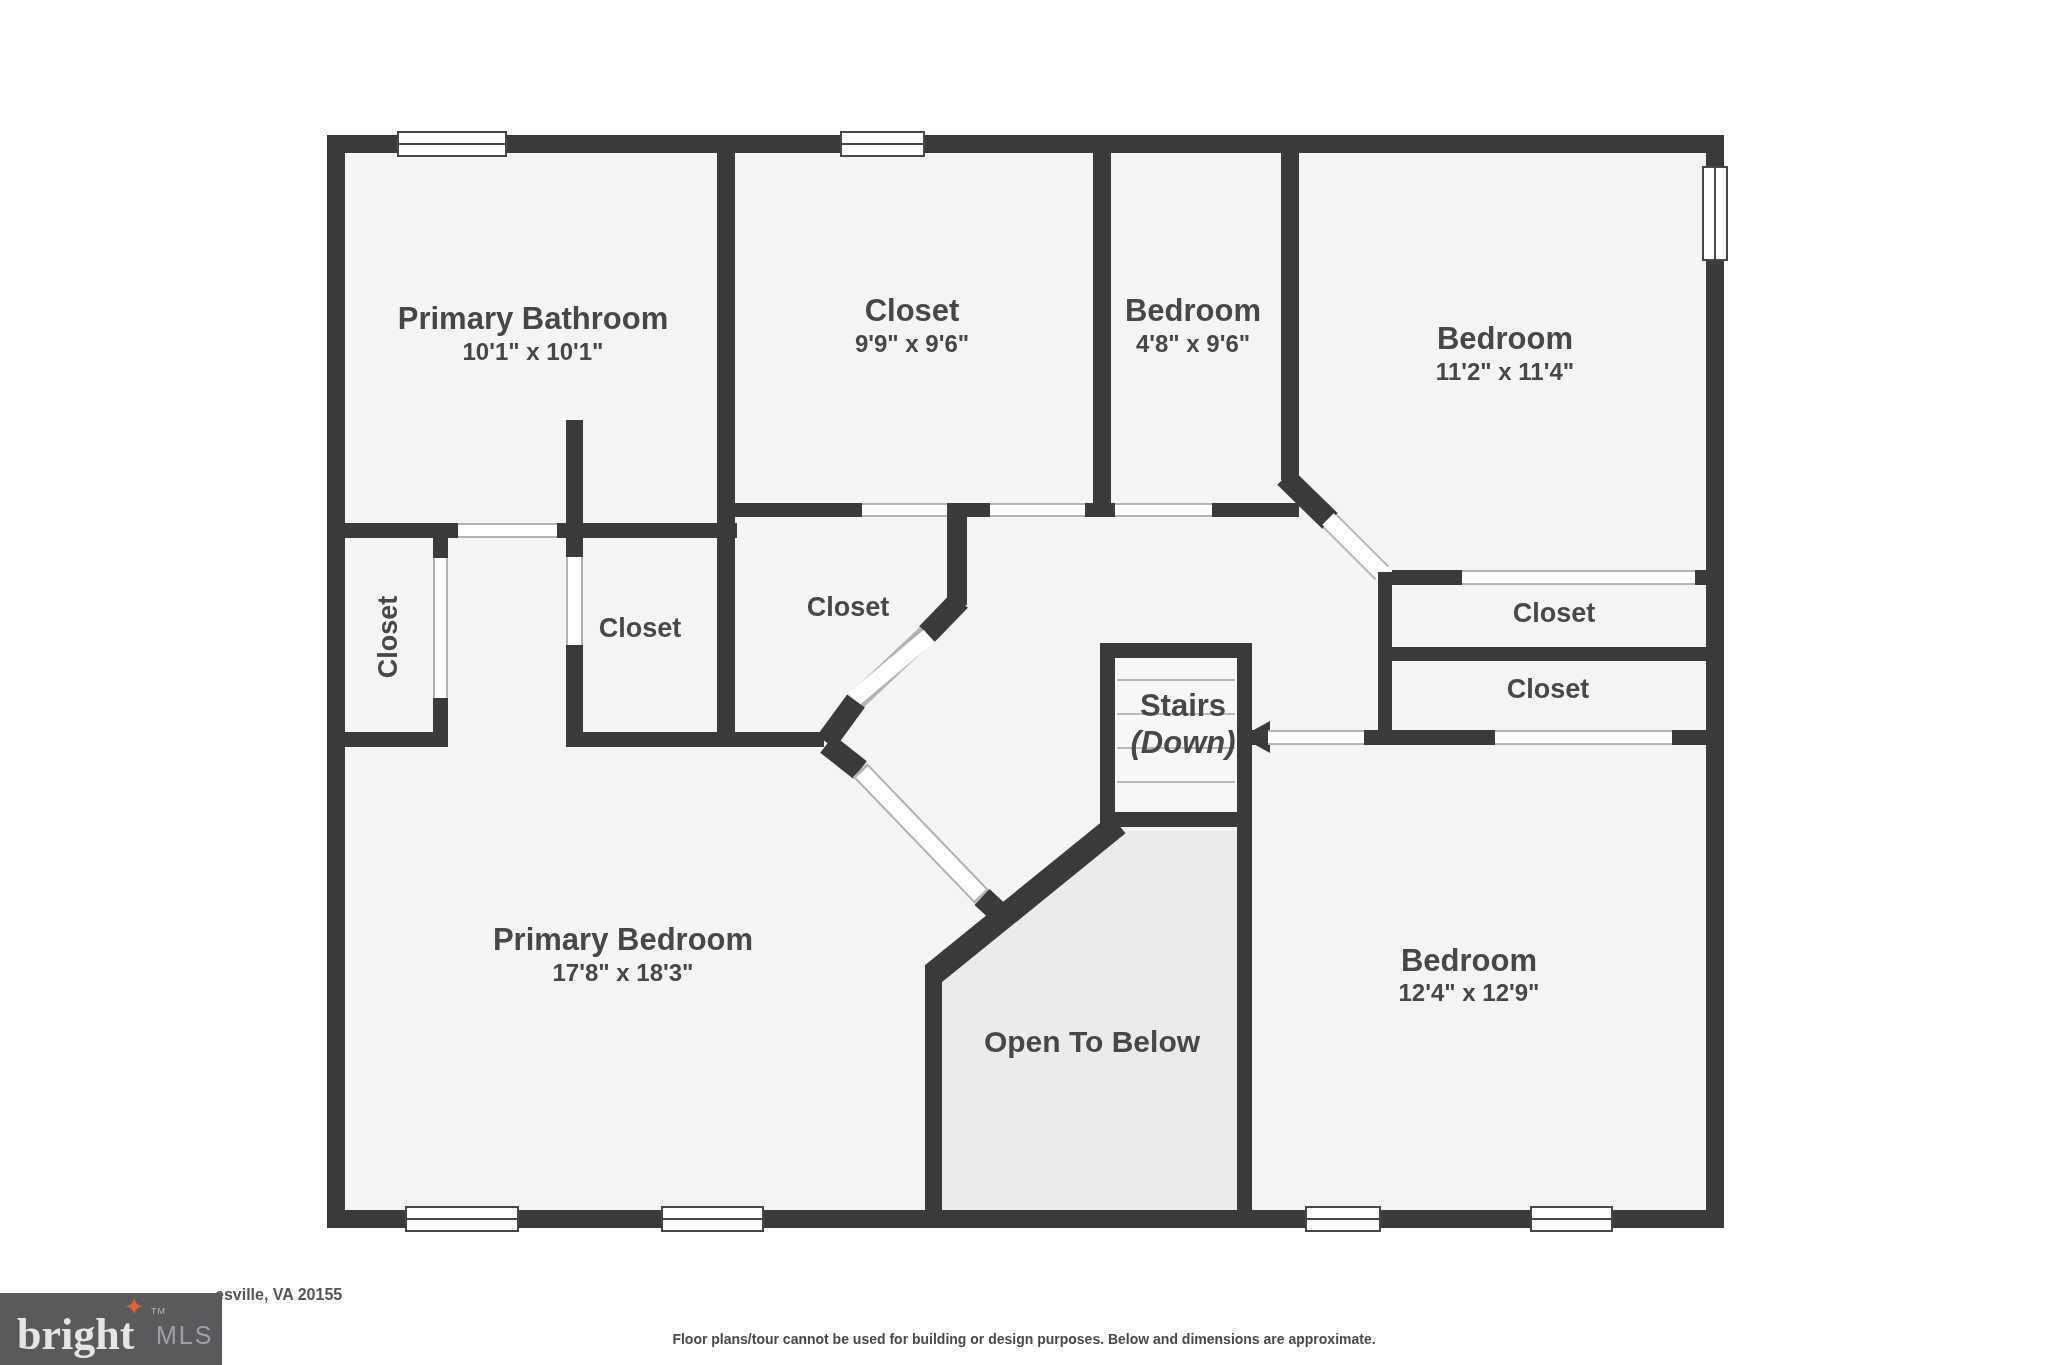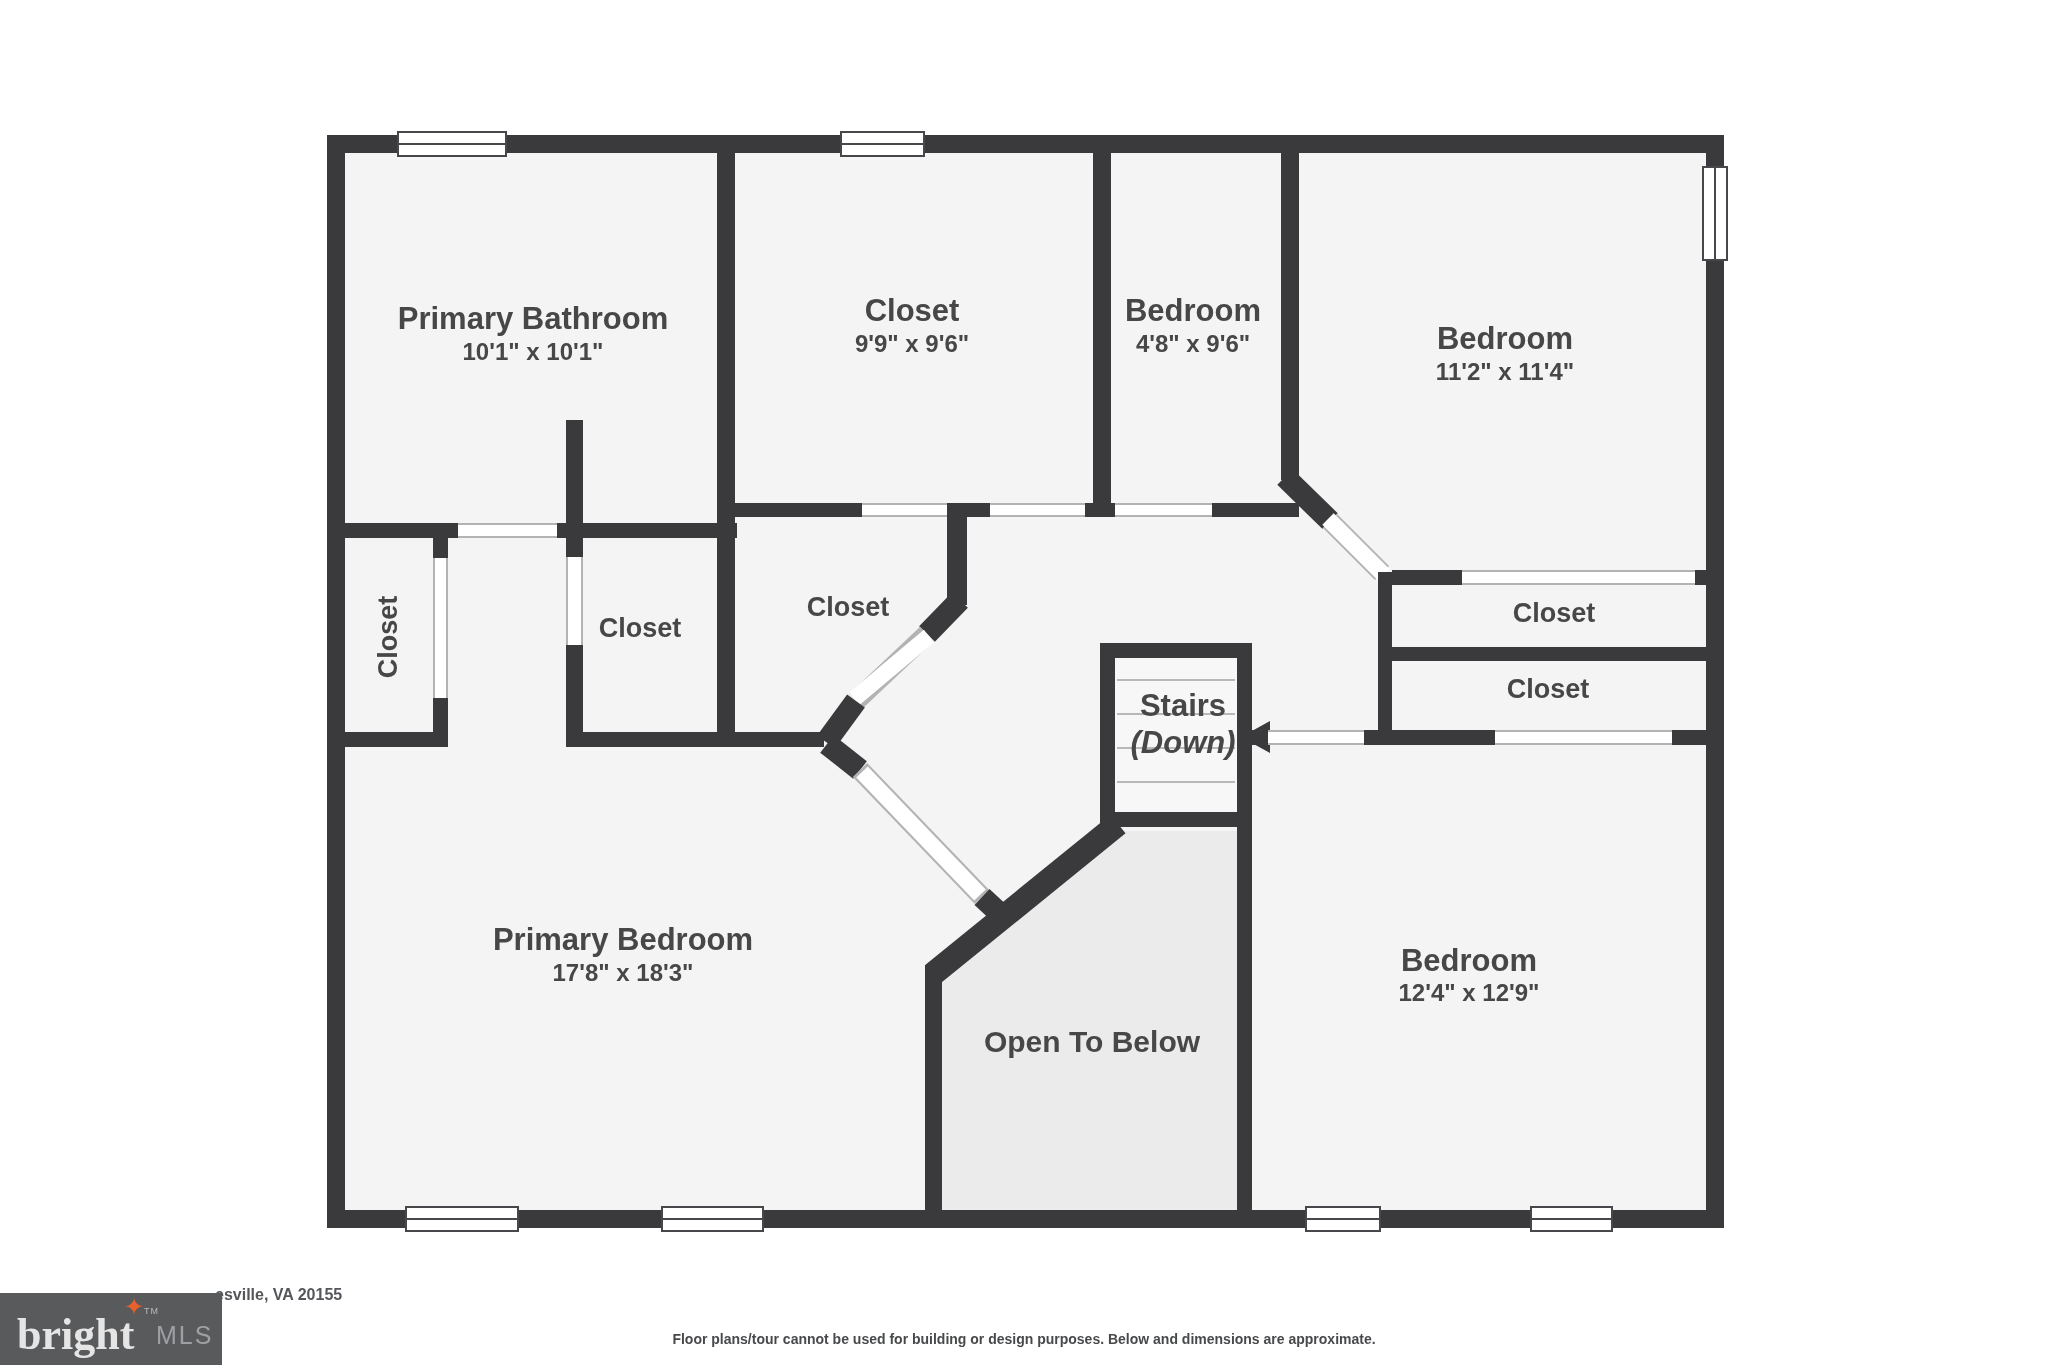--- a/index.html
+++ b/index.html
@@ -20,21 +20,21 @@
   .room-dims{font-size:24px;}
   .closet-lbl{font-size:27px;}
   .vert{transform:translate(-50%,-50%) rotate(-90deg);}
   .stairs-lbl{font-size:31px;}
   .otb-lbl{font-size:30px;text-align:right;}
   .address{position:absolute;left:215px;top:1286px;font-size:16px;font-weight:bold;color:#54565a;}
   .logo{position:absolute;left:0;top:1293px;width:222px;height:72px;background:#595a5c;}
   .logo-word{position:absolute;left:17px;bottom:8px;font-family:"Liberation Serif",serif;
              font-weight:bold;font-size:44px;line-height:1;color:#e5e5e5;}
   .logo-star{position:absolute;left:124px;top:2px;font-size:24px;color:#e8612c;line-height:1;}
-  .logo-tm{position:absolute;left:144px;top:13px;font-size:9px;color:#b9b9b9;letter-spacing:1px;}
+  .logo-tm{position:absolute;left:151px;top:13px;font-size:9px;color:#b9b9b9;letter-spacing:1px;}
   .logo-mls{position:absolute;left:156px;bottom:15px;font-size:25px;color:#9fa0a3;letter-spacing:2px;}
   .disclaimer{position:absolute;left:1024px;top:1331px;transform:translateX(-50%);
               font-size:14px;font-weight:bold;color:#48494b;white-space:nowrap;}
 </style>
 </head>
 <body>
 
 <div class="page">
 
   <div class="floor"></div>

